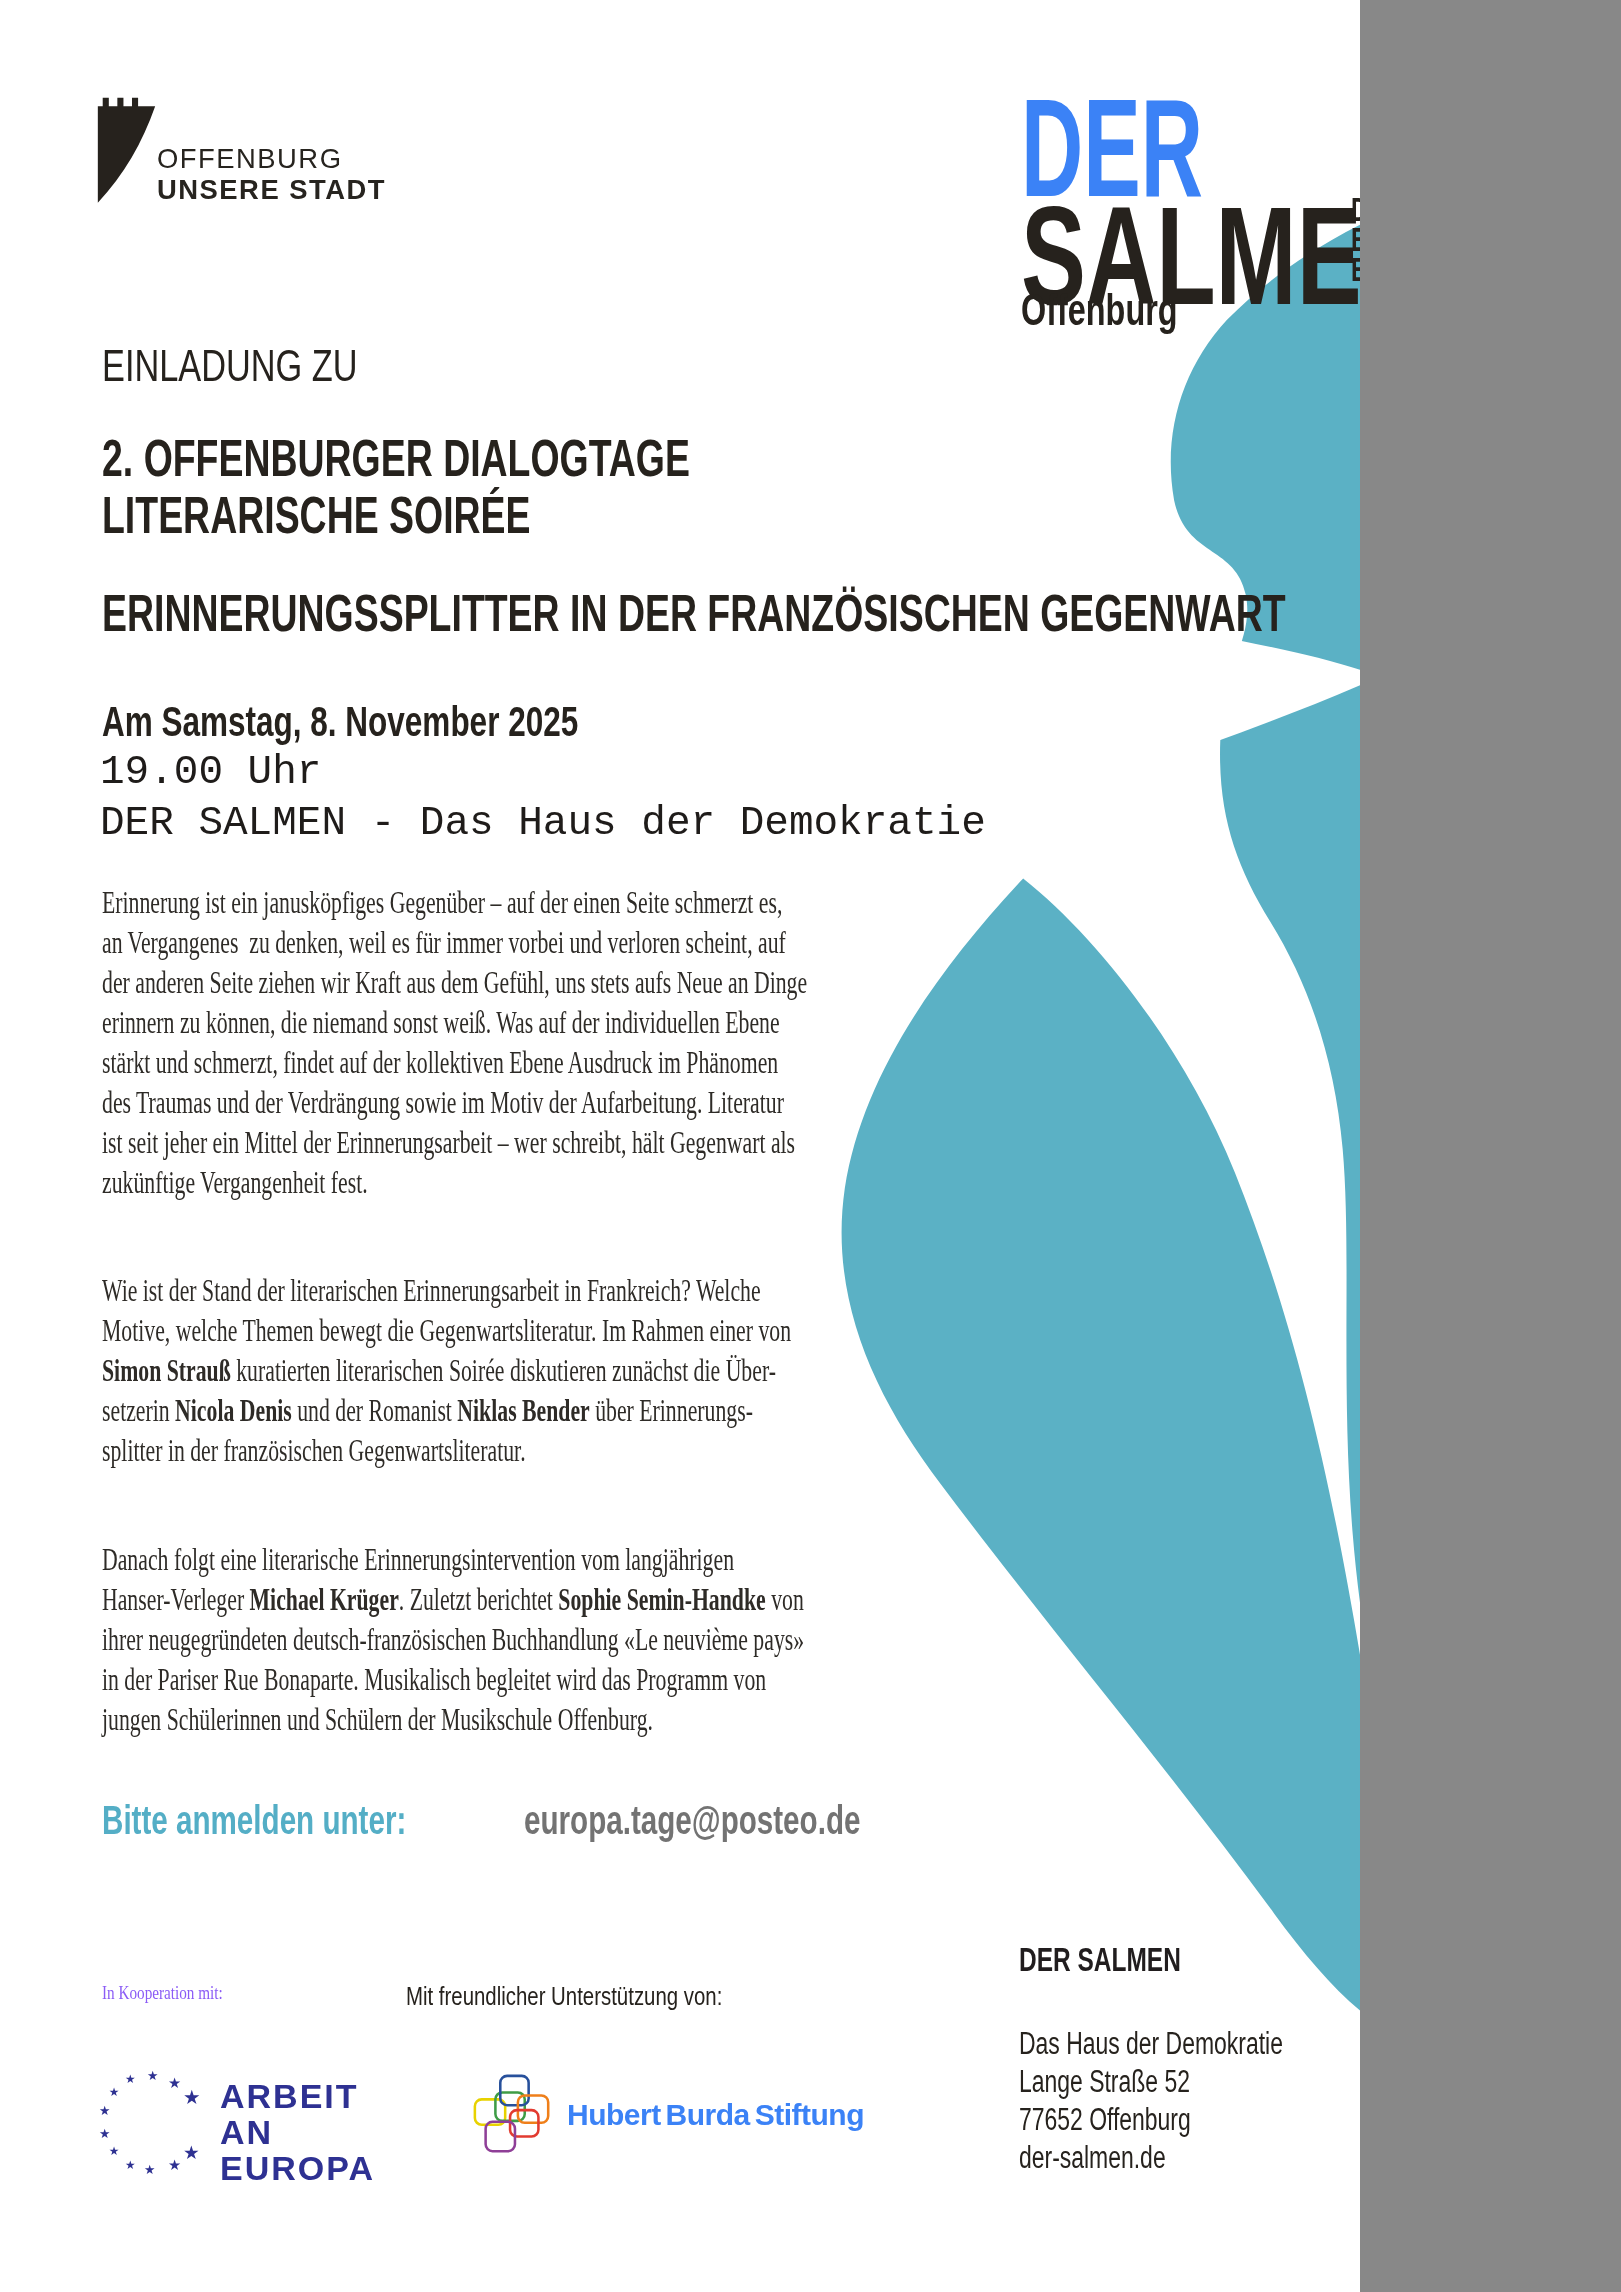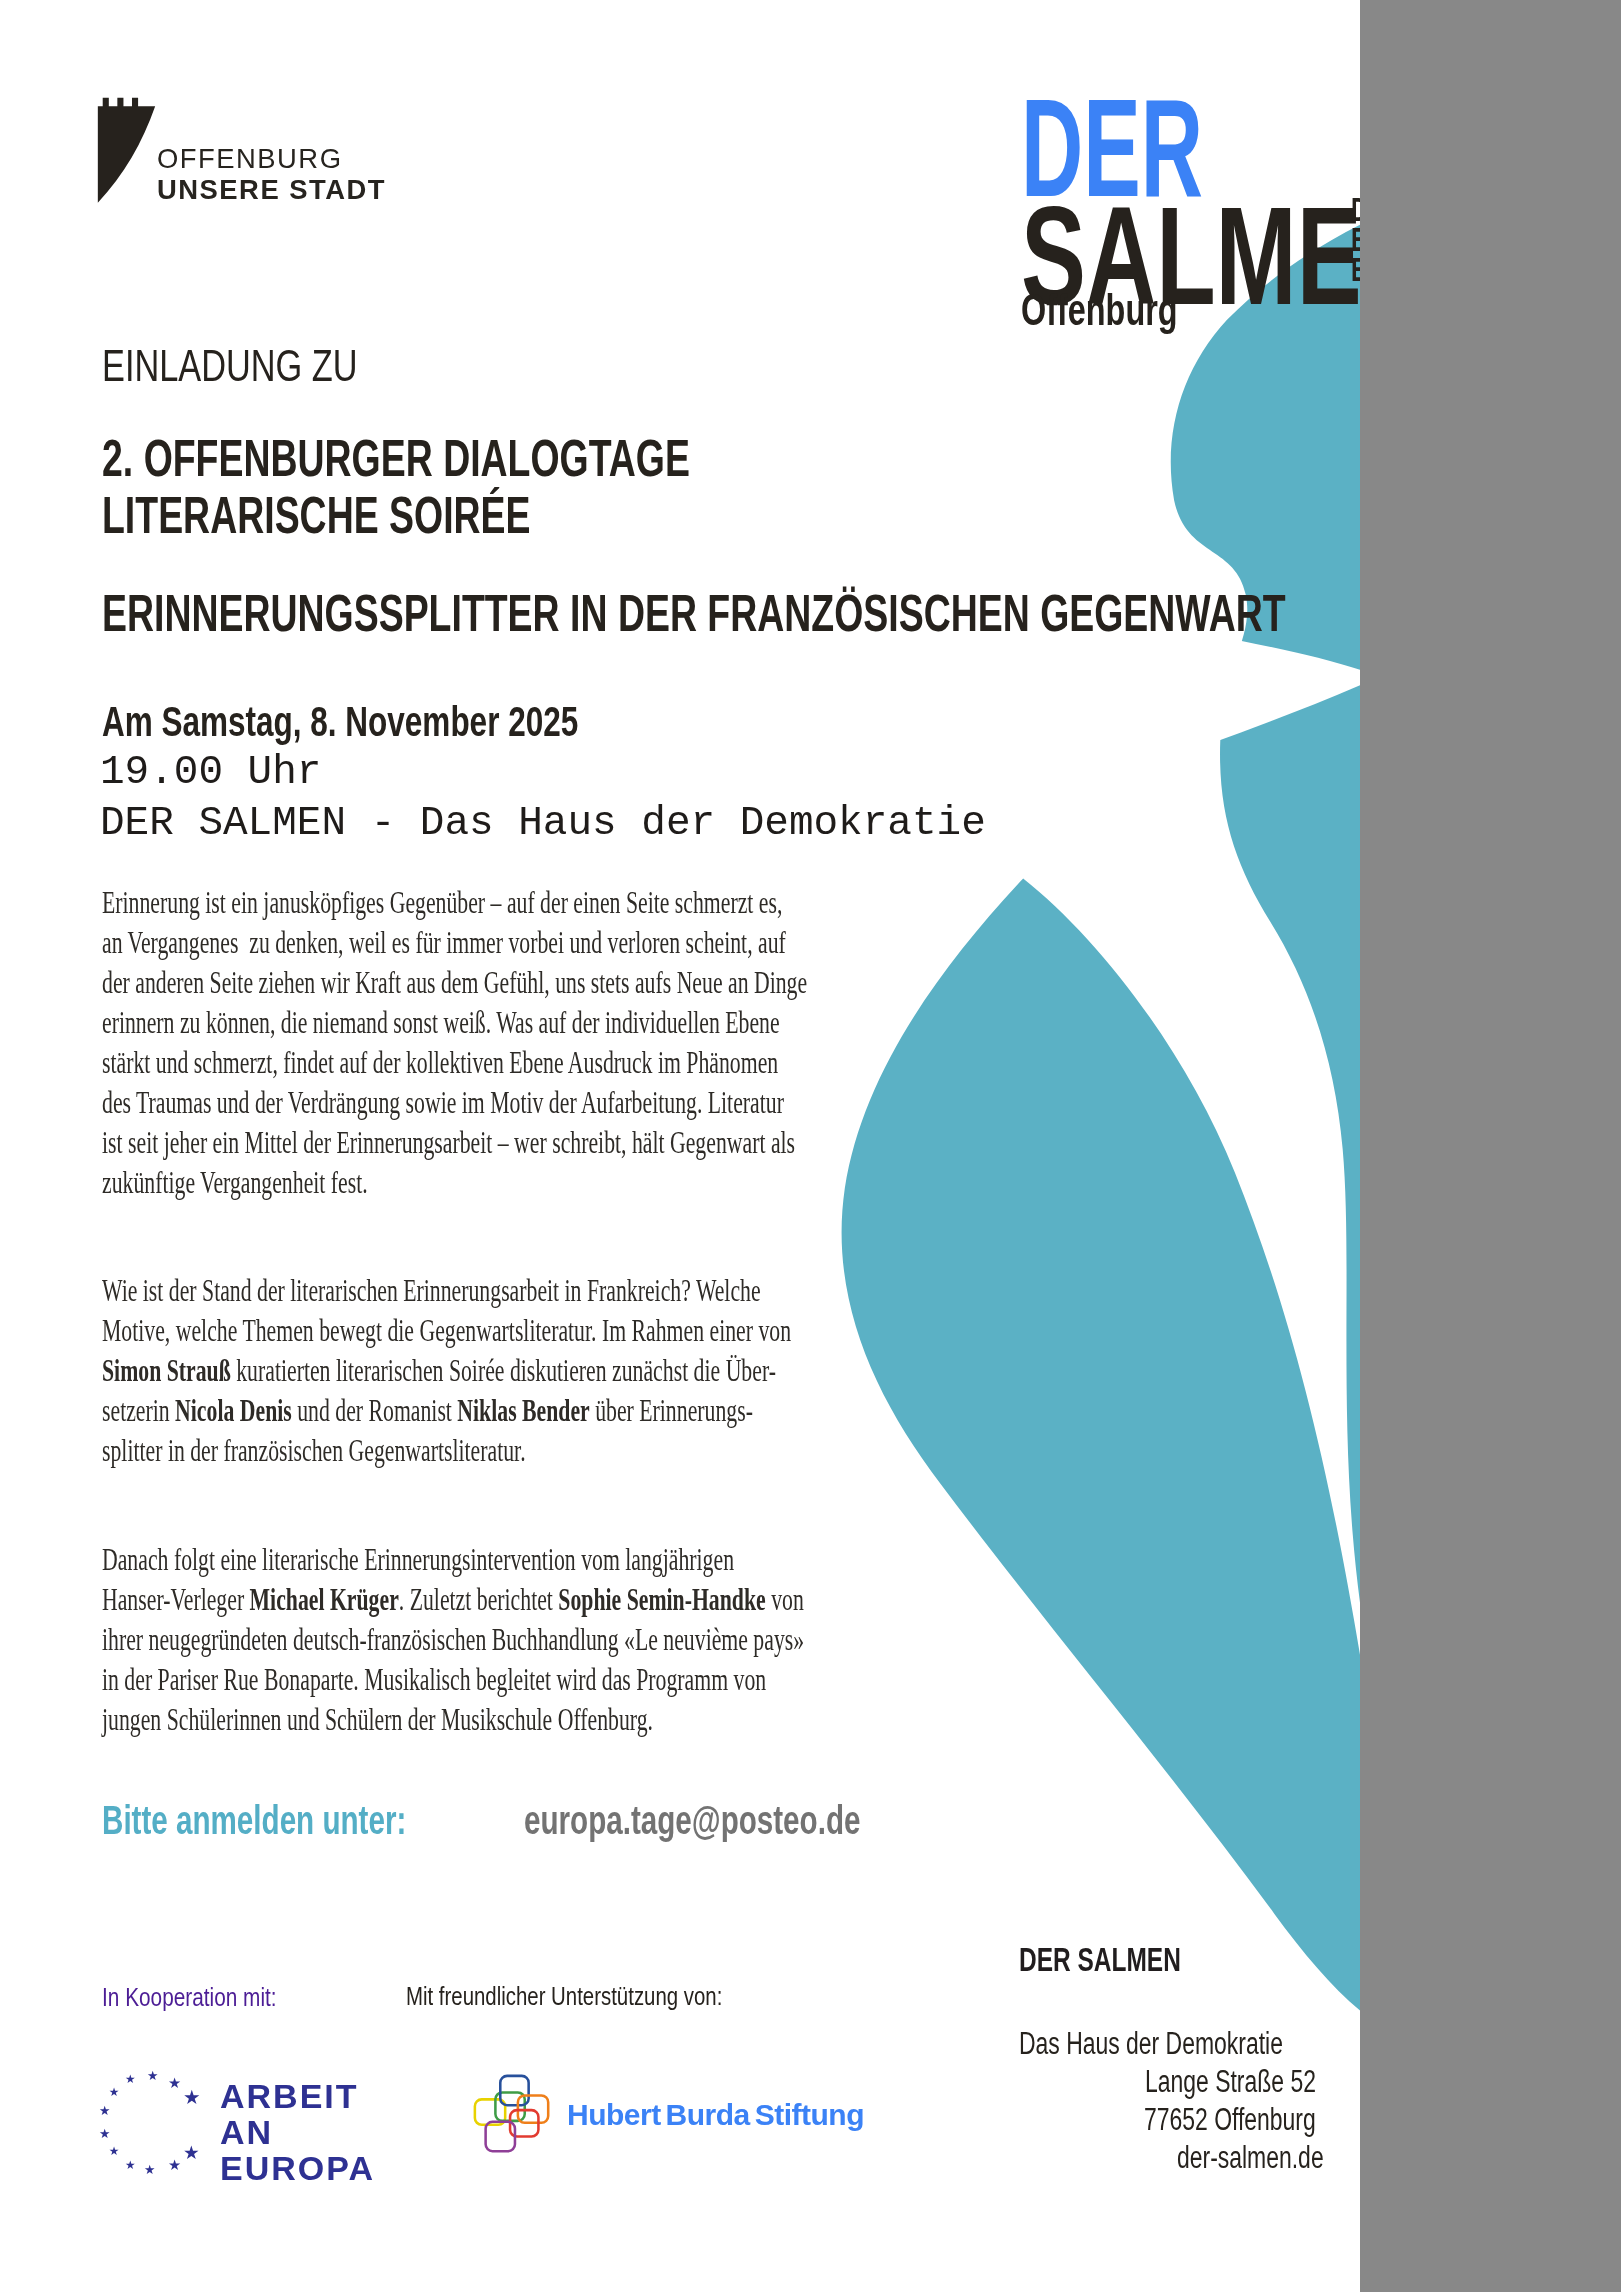--- a/index.html
+++ b/index.html
@@ -28,31 +28,31 @@
   
   .para{left:102px;}
   .p1{top:882px;} .p2{top:1270px;} .p3{top:1533px;margin-top:6px;}
   .para-line{font-family:"Liberation Serif",serif;font-size:32px;line-height:40px;color:#2e2b27;}
   .para-line .b{font-weight:700;}
   
   .reg{left:102px;top:1798px;font-size:40px;font-weight:800;}
   .reg-label{color:#54aec6;}
   .reg-email{color:#737373;}
   
-  .coop-label{left:102px;top:1982px;font-size:26px;color:#4c1d95;}
+  .coop-label{left:102px;top:1982px;font-size:19px;color:#8b5cf6;font-family:Liberation Serif, serif;}
   .supp-label{left:406px;top:1982px;font-size:25.5px;color:#26221d;}
   .aae-stars{left:94px;top:2064px;width:123px;height:129px;}
   .aae-stars span{position:absolute;color:#2e3192;line-height:1;}
   .aae-text{left:220px;top:2078px;font-size:34px;font-weight:600;letter-spacing:2px;
             line-height:36px;color:#2e3192;}
   .burda-logo{left:469px;top:2070px;}
   .burda-text{left:567px;top:2098px;font-size:30px;font-weight:800;letter-spacing:-0.5px;
               word-spacing:-2.9px;color:#3b82f6;}
   .addr-name{left:1019px;top:1940px;font-size:34px;font-weight:800;color:#211d1e;}
-  .addr-lines{left:1019px;top:2025px;text-align:right;}
+  .addr-lines{left:1019px;top:2025px;}
   .addr-line{font-size:31px;line-height:38px;color:#26221d;}
 </style>
 </head>
 <body>
 
 <div id="page">
 
   <svg id="swoosh" viewBox="0 0 1654 2339" xmlns="http://www.w3.org/2000/svg">
     <path fill="#5bb1c5" d="M1654 150 C1506 170 1352 224 1252 326 C1206 376 1186 442 1198 510
       C1210 568 1260 556 1271 606 C1280 648 1250 678 1246 740 C1240 822 1258 878 1296 940

